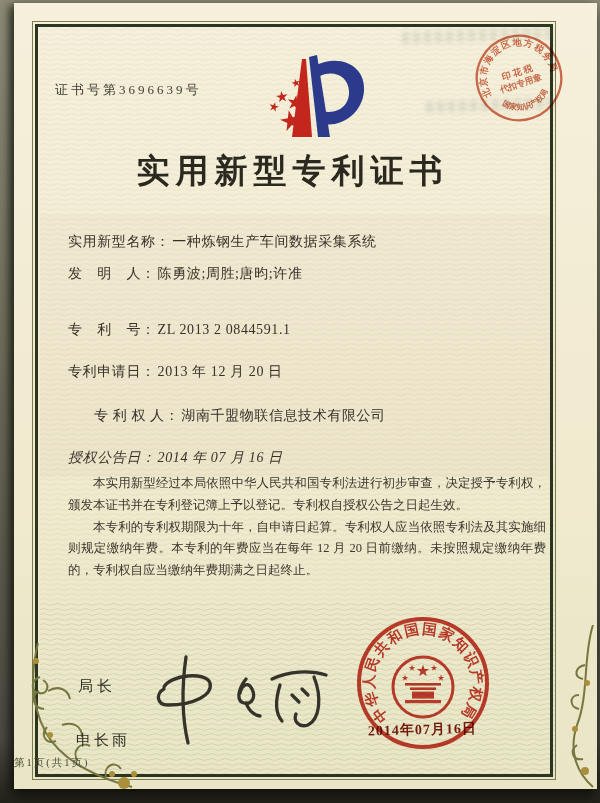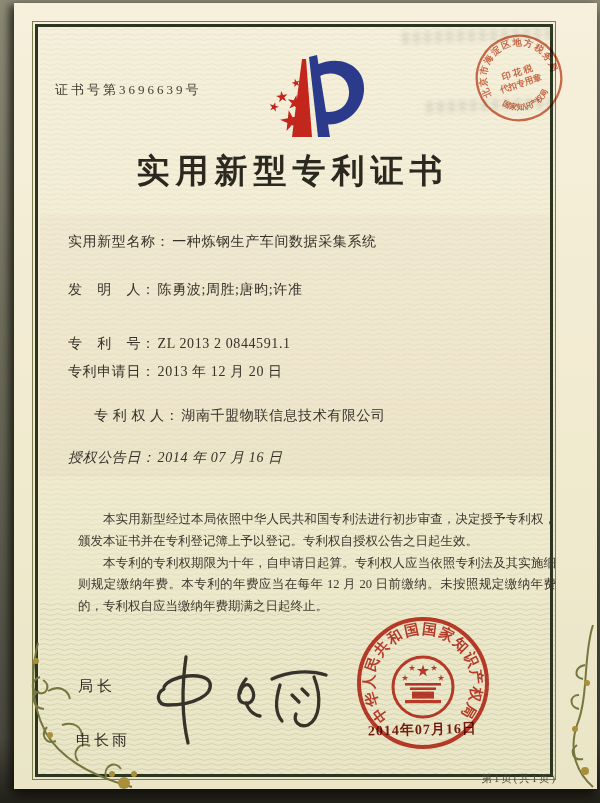--- a/index.html
+++ b/index.html
@@ -11,26 +11,26 @@
          background:linear-gradient(180deg,#f6f0dc 0%,#f3ecd4 38%,#efe9cd 68%,#e9e5c6 100%);
          box-shadow:-5px 2px 7px rgba(15,15,8,.55), 0 7px 12px rgba(0,0,0,.55);}
   #frame{position:absolute;left:18px;top:18px;right:41px;bottom:9px;border:1px solid #7a7c4e;}
   #frame::after{content:"";position:absolute;inset:2px;border:3px solid #2c351f;}
   .tint{left:26px;top:212px;right:46px;height:262px;background:rgba(205,152,130,.06);}
   #cert-number{left:41px;top:62px;font-size:13px;letter-spacing:3px;color:#3e3c31;margin-top:16px;}
   #title{left:0;right:26px;top:146px;text-align:center;font-size:33px;font-weight:bold;
          letter-spacing:6px;color:#2b2820;}
   .row{left:54px;font-size:14px;color:#363228;letter-spacing:.6px;white-space:nowrap;}
   .row .lab{margin-right:2px;}
-  #paras{left:64px;top:470px;width:478px;font-size:12.5px;line-height:1.74;color:#3b372d;
-         text-align:justify;margin-top:36px;}
+  #paras{left:54px;top:470px;width:478px;font-size:12.5px;line-height:1.74;color:#3b372d;
+         text-align:justify;}
   #paras p{margin:0;text-indent:2em;}
   #post{left:64px;top:674px;font-size:15px;letter-spacing:4px;color:#2e2b22;}
   #signer{left:62px;top:698px;font-size:15px;letter-spacing:3px;color:#2e2b22;margin-top:30px;}
-  #footer{left:0;right:40px;top:753px;text-align:right;font-size:10.5px;letter-spacing:2px;color:#4c4c38;margin-top:16px;}
+  #footer{left:0;right:40px;top:753px;text-align:left;font-size:10.5px;letter-spacing:2px;color:#4c4c38;}
   #seal-date{left:354px;top:718px;font-size:14px;font-weight:bold;letter-spacing:1px;
              color:#7e1d10;transform:rotate(-1.5deg);mix-blend-mode:multiply;}
   .ghost{background:repeating-linear-gradient(90deg,rgba(105,115,100,.28) 0 7px,transparent 7px 11px);
          filter:blur(2px);opacity:.55;transform:rotate(-2deg);}
   svg text{font-family:"Liberation Serif","DejaVu Serif",serif;}
   .blend{mix-blend-mode:multiply;}
 </style>
 </head>
 <body>
 
@@ -72,24 +72,24 @@
         <use href="#st" transform="translate(28,56) scale(5) rotate(14)"></use>
         <use href="#st" transform="translate(50,32) scale(4.5) rotate(-15)"></use>
       </g>
     </svg>
 
     <div class="abs row" style="top:230px;">
       <span class="lab">实用新型名称：</span><span>一种炼钢生产车间数据采集系统</span>
     </div>
 
     <div class="abs" id="title">实用新型专利证书</div>
-    <div class="abs row" style="top:278px;">
+    <div class="abs row" style="top:262px;">
       <span class="lab">发　明　人：</span><span>陈勇波;周胜;唐昀;许准</span>
     </div>
-    <div class="abs row" style="top:332px;text-align:right;">
+    <div class="abs row" style="top:318px;text-align:right;">
       <span class="lab">专　利　号：</span><span>ZL 2013 2 0844591.1</span>
     </div>
     <div class="abs row" style="top:360px;">
       <span class="lab">专利申请日：</span><span>2013 年 12 月 20 日</span>
     </div>
     <div class="abs row" style="top:404px;margin-left:26px;">
       <span class="lab">专 利 权 人：</span><span>湖南千盟物联信息技术有限公司</span>
     </div>
     <div class="abs row" style="top:446px;font-style:italic;">
       <span class="lab">授权公告日：</span><span>2014 年 07 月 16 日</span>

